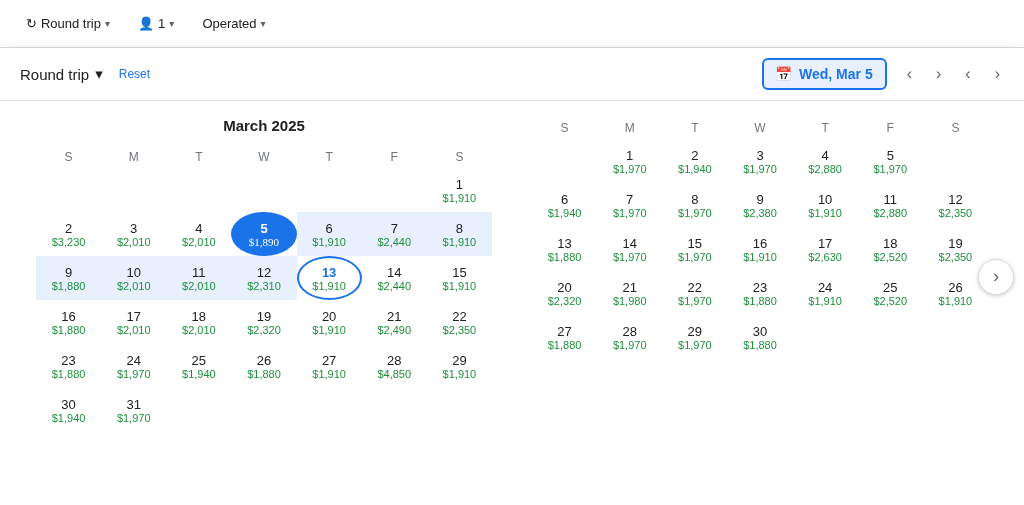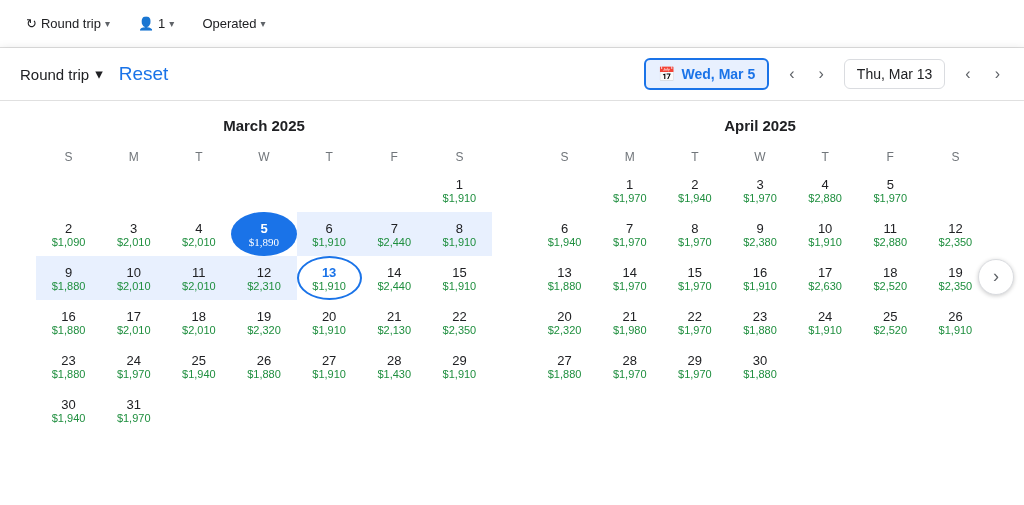--- a/index.html
+++ b/index.html
@@ -124,21 +124,21 @@
       flex-shrink: 0;
     }
     .cal-header-left {
       display: flex; align-items: center; gap: 16px;
     }
     .round-trip-sel {
       display: flex; align-items: center; gap: 6px;
       font-size: 15px; color: #202124; cursor: pointer;
     }
     .reset-btn {
-      background: none; border: none; color: #1a73e8; font-size: 19px; cursor: pointer; font-weight: 500;
+      background: none; border: none; color: #1a73e8; font-size: 12px; cursor: pointer; font-weight: 500;
     }
     .cal-header-right {
       display: flex; align-items: center; gap: 16px;
     }
     .date-pill {
       display: flex; align-items: center; gap: 6px;
       padding: 6px 12px; border: 2px solid #1a73e8; border-radius: 6px;
       font-size: 14px; cursor: pointer; background: #fff;
     }
     .date-pill.active { background: #e8f0fe; }
@@ -302,23 +302,20 @@
       </div>
       <div class="cal-header-right">
 
         <div class="date-pill active">
           <span>📅</span>
           <span class="date-pill-text">Wed, Mar 5</span>
         </div>
         <button class="cal-nav-btn">‹</button>
         <button class="cal-nav-btn">›</button>
 
-        <div class="date-pill-plain">
-          <span>Thu, Mar 13</span>
-        </div>
         <button class="cal-nav-btn">‹</button>
         <button class="cal-nav-btn">›</button>
       </div>
     </div>
 
     <div class="cal-body">
 
       <div class="cal-month">
         <div class="cal-month-title">March 2025</div>
         <div class="cal-grid" id="march-grid">
@@ -334,21 +331,21 @@
             <div class="cal-cell empty"></div>
             <div class="cal-cell empty"></div>
             <div class="cal-cell empty"></div>
             <div class="cal-cell empty"></div>
             <div class="cal-cell">
               <div class="cal-day-num">1</div>
               <div class="cal-day-price">$1,910</div>
             </div>
             <div class="cal-cell">
               <div class="cal-day-num">2</div>
-              <div class="cal-day-price">$1,090</div>
+              <div class="cal-day-price">$3,230</div>
             </div>
             <div class="cal-cell">
               <div class="cal-day-num">3</div>
               <div class="cal-day-price">$2,010</div>
             </div>
             <div class="cal-cell">
               <div class="cal-day-num">4</div>
               <div class="cal-day-price">$2,010</div>
             </div>
             <div class="cal-cell selected-start">
@@ -410,21 +407,21 @@
             <div class="cal-cell">
               <div class="cal-day-num">19</div>
               <div class="cal-day-price">$2,320</div>
             </div>
             <div class="cal-cell">
               <div class="cal-day-num">20</div>
               <div class="cal-day-price">$1,910</div>
             </div>
             <div class="cal-cell">
               <div class="cal-day-num">21</div>
-              <div class="cal-day-price">$2,130</div>
+              <div class="cal-day-price">$2,490</div>
             </div>
             <div class="cal-cell">
               <div class="cal-day-num">22</div>
               <div class="cal-day-price">$2,350</div>
             </div>
             <div class="cal-cell">
               <div class="cal-day-num">23</div>
               <div class="cal-day-price">$1,880</div>
             </div>
             <div class="cal-cell">
@@ -438,21 +435,21 @@
             <div class="cal-cell">
               <div class="cal-day-num">26</div>
               <div class="cal-day-price">$1,880</div>
             </div>
             <div class="cal-cell">
               <div class="cal-day-num">27</div>
               <div class="cal-day-price">$1,910</div>
             </div>
             <div class="cal-cell">
               <div class="cal-day-num">28</div>
-              <div class="cal-day-price">$1,430</div>
+              <div class="cal-day-price">$4,850</div>
             </div>
             <div class="cal-cell">
               <div class="cal-day-num">29</div>
               <div class="cal-day-price">$1,910</div>
             </div>
             <div class="cal-cell">
               <div class="cal-day-num">30</div>
               <div class="cal-day-price">$1,940</div>
             </div>
             <div class="cal-cell">
@@ -461,21 +458,20 @@
             </div>
             <div class="cal-cell empty"></div>
             <div class="cal-cell empty"></div>
             <div class="cal-cell empty"></div>
             <div class="cal-cell empty"></div>
             <div class="cal-cell empty"></div>
           </div>
       </div>
 
       <div class="cal-month">
-        <div class="cal-month-title">April 2025</div>
         <div class="cal-grid" id="april-grid">
             <div class="cal-day-header">S</div>
             <div class="cal-day-header">M</div>
             <div class="cal-day-header">T</div>
             <div class="cal-day-header">W</div>
             <div class="cal-day-header">T</div>
             <div class="cal-day-header">F</div>
             <div class="cal-day-header">S</div>
             <div class="cal-cell empty"></div>
             <div class="cal-cell">

